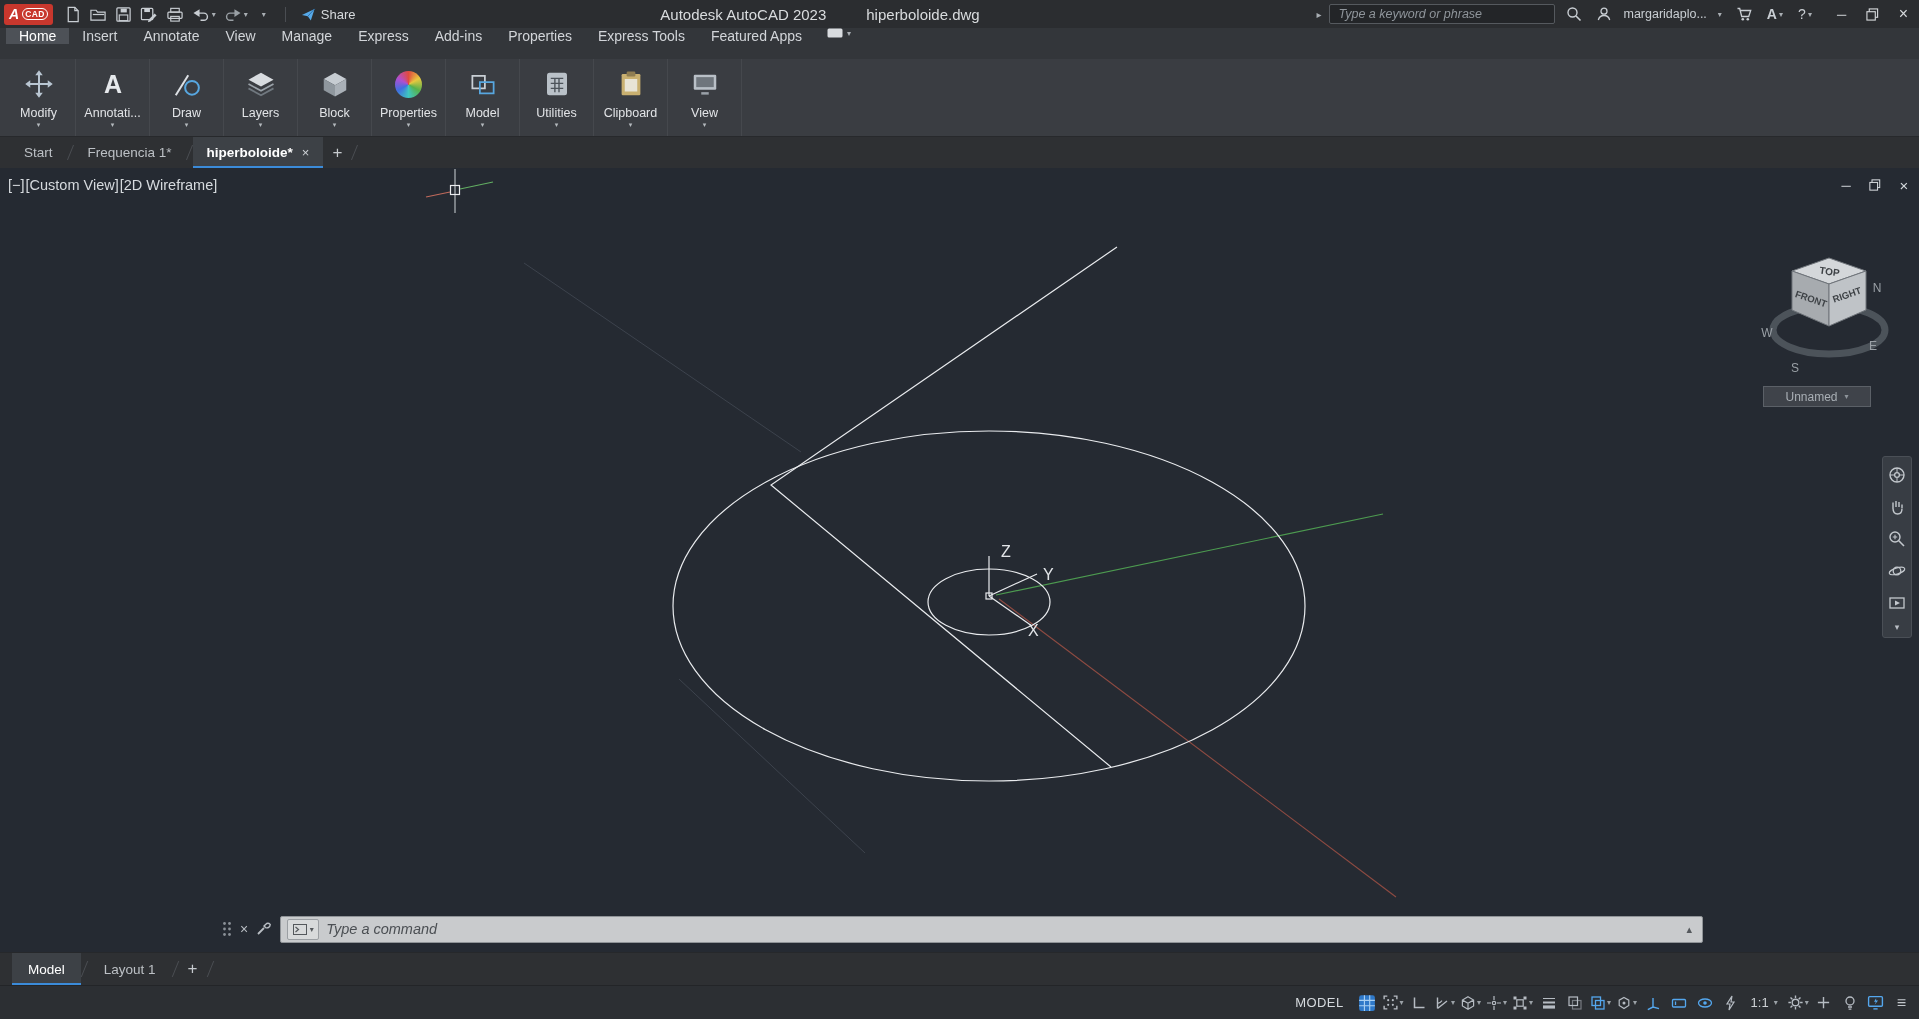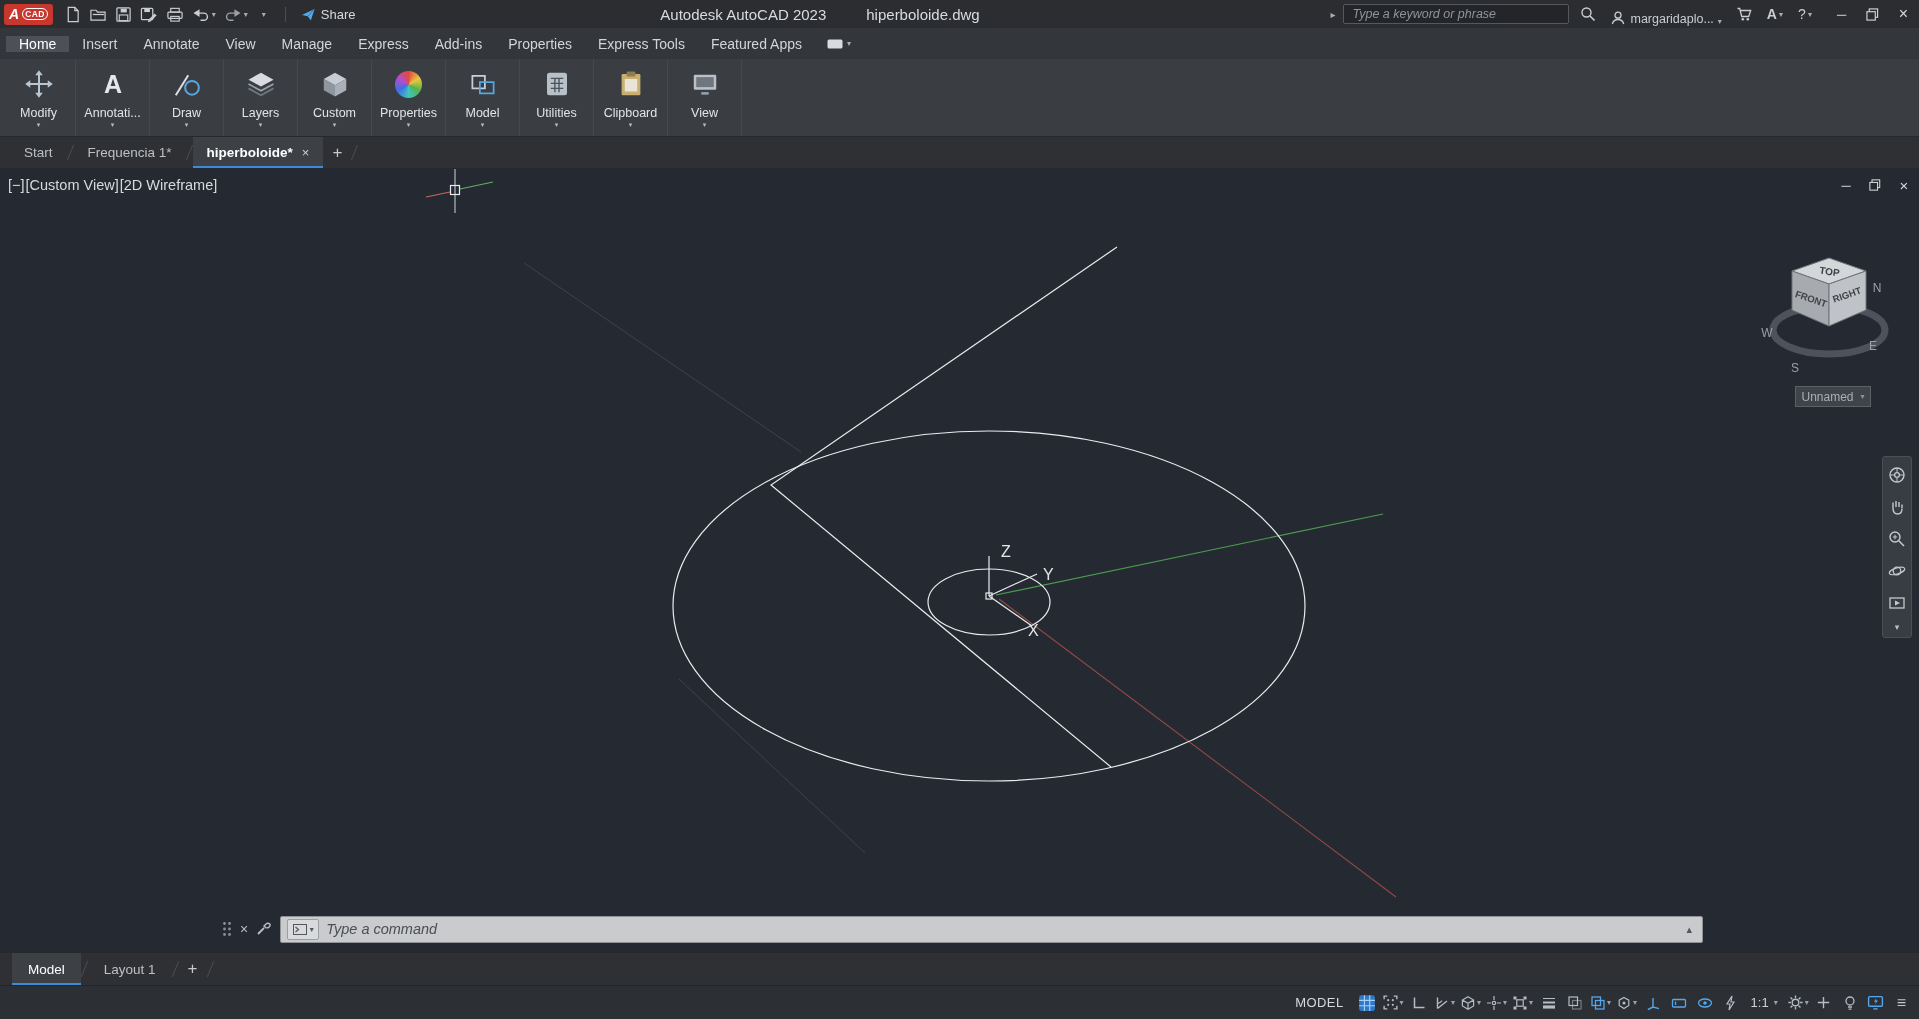--- a/index.html
+++ b/index.html
@@ -16,26 +16,26 @@
 .logo-a{color:#fff;font-weight:bold;font-style:italic;font-size:14px;margin-right:3px}
 .logo-cad{color:#fff;font-size:8.5px;font-weight:bold;letter-spacing:.4px;border:1px solid #fff;border-radius:6px;padding:0 2px;line-height:10px}
 .tbtn{height:24px;min-width:22px;display:flex;align-items:center;justify-content:center;gap:2px;padding:0 3px;color:#c9ced3}
 .tb-caret{font-size:8px;color:#a9aeb3}
 .tb-sep{width:1px;height:15px;background:#4a4d52;margin:0 8px}
 .share-btn{display:flex;align-items:center;gap:5px;color:#d7dadd;font-size:13px;padding:0 4px}
 .tb-center{position:absolute;left:820px;transform:translateX(-50%);display:flex;gap:40px;white-space:nowrap;font-size:15px;color:#d9dcde}
 .tb-right{margin-left:auto;display:flex;align-items:center;gap:8px}
 .kw-search{width:226px;height:20px;background:#232528;border:1px solid #55595e;border-radius:2px;color:#d0d4d8;font-size:12.5px;font-style:italic;padding:9px 8px}
 .kw-search::placeholder{color:#8f959b;font-style:italic}
-.user-btn{display:flex;align-items:flex-end;gap:4px;font-size:12.5px}
+.user-btn{display:flex;align-items:center;gap:11px;font-size:12.5px}
 .win-controls{display:flex;margin-left:2px}
 .win-controls button{width:31px;height:28px;display:flex;align-items:center;justify-content:center;color:#d7dadd;font-size:13px}
 
 
-.menubar{flex:0 0 31px;background:#33363a;display:flex;align-items:center;padding-left:6px;font-size:14px;color:#d2d5d9}
+.menubar{flex:0 0 31px;background:#33363a;display:flex;align-items:flex-start;padding-left:6px;font-size:14px;color:#d2d5d9}
 .mtab{display:flex;align-items:center;padding:0 13px}
 .mtab.active{background:#4d5157;color:#fff}
 .m-extra{display:flex;align-items:center;gap:4px;padding:0 12px}
 
 
 .ribbon{flex:0 0 77px;background:#3a3d42;display:flex;align-items:stretch;padding-left:2px}
 .panel{min-width:74px;display:flex;flex-direction:column;align-items:center;padding:6px 6px 0 6px;border-right:1px solid #45484d}
 .panel-icon{height:38px;display:flex;align-items:center;justify-content:center}
 .panel-label{font-size:12.5px;color:#e2e4e7;margin-top:3px;white-space:nowrap}
 .panel-caret{font-size:7px;color:#b4b9be;margin-top:1px}
@@ -49,21 +49,21 @@
 .ft-close{font-size:13px;color:#cfd3d7;font-weight:normal}
 .ft-plus{width:28px;display:flex;align-items:center;justify-content:center;font-size:17px;color:#c6cace}
 
 
 .viewport{flex:1 1 auto;position:relative;background:#252a32;overflow:hidden}
 .geo{position:absolute;inset:0;width:100%;height:100%;display:block}
 .vp-label{position:absolute;top:9px;left:8px;font-size:14.5px;color:#d6dade;display:flex;gap:1px}
 .vp-winbtns{position:absolute;top:8px;right:6px;display:flex;gap:11px;align-items:center}
 .vp-winbtns button{width:18px;height:18px;display:flex;align-items:center;justify-content:center;font-size:13px;color:#d6dade}
 .viewcube{position:absolute;top:50px;right:8px;width:164px;height:172px}
-.view-selector{position:absolute;top:218px;right:48px;width:76px;height:21px;background:#3f434a;border:1px solid #5b6067;display:flex;align-items:center;justify-content:center;gap:7px;font-size:12px;color:#a9afb5}
+.view-selector{position:absolute;top:218px;right:48px;width:108px;height:21px;background:#3f434a;border:1px solid #5b6067;display:flex;align-items:center;justify-content:center;gap:7px;font-size:12px;color:#a9afb5}
 .vs-caret{font-size:8px;color:#8e949a}
 .navbar{position:absolute;top:288px;right:7px;width:30px;background:#383d44;border:1px solid #4a4f56;border-radius:3px;display:flex;flex-direction:column;align-items:center;padding:5px 0 3px 0;gap:7px}
 .nav-item{width:26px;height:25px;display:flex;align-items:center;justify-content:center}
 .nav-caret{font-size:9px;color:#b9bec4;padding-bottom:2px}
 
 
 .cmdline{position:absolute;left:222px;right:216px;bottom:9px;height:28px;display:flex;align-items:center;gap:8px}
 .cmd-x{color:#b9bec4;font-size:14px}
 .cmd-bar{flex:1;height:27px;background:#c9cbcd;border:1px solid #8f9397;border-radius:2px;display:flex;align-items:center;padding:0 6px;gap:7px}
 .cmd-btn{width:32px;height:21px;background:#d8dadb;border:1px solid #9b9fa3;border-radius:2px;display:flex;align-items:center;justify-content:center;gap:3px;color:#3f4347}
@@ -291,21 +291,21 @@
       <div class="panel-caret">▾</div>
     </div>
     <div class="panel">
       <div class="panel-icon" able="false">
         <svg width="30" height="30" viewBox="0 0 24 24">
             <polygon points="12,3 21,8 12,13 3,8" fill="#c6ccd2"></polygon>
             <polygon points="3,8 12,13 12,22 3,17" fill="#8f979e"></polygon>
             <polygon points="12,13 21,8 21,17 12,22" fill="#a9b0b7"></polygon>
           </svg>
       </div>
-      <div class="panel-label">Custom</div>
+      <div class="panel-label">Block</div>
       <div class="panel-caret">▾</div>
     </div>
     <div class="panel">
       <div class="panel-icon">
           <div class="colorwheel"></div>
         </div>
       <div class="panel-label">Properties</div>
       <div class="panel-caret">▾</div>
     </div>
     <div class="panel">

